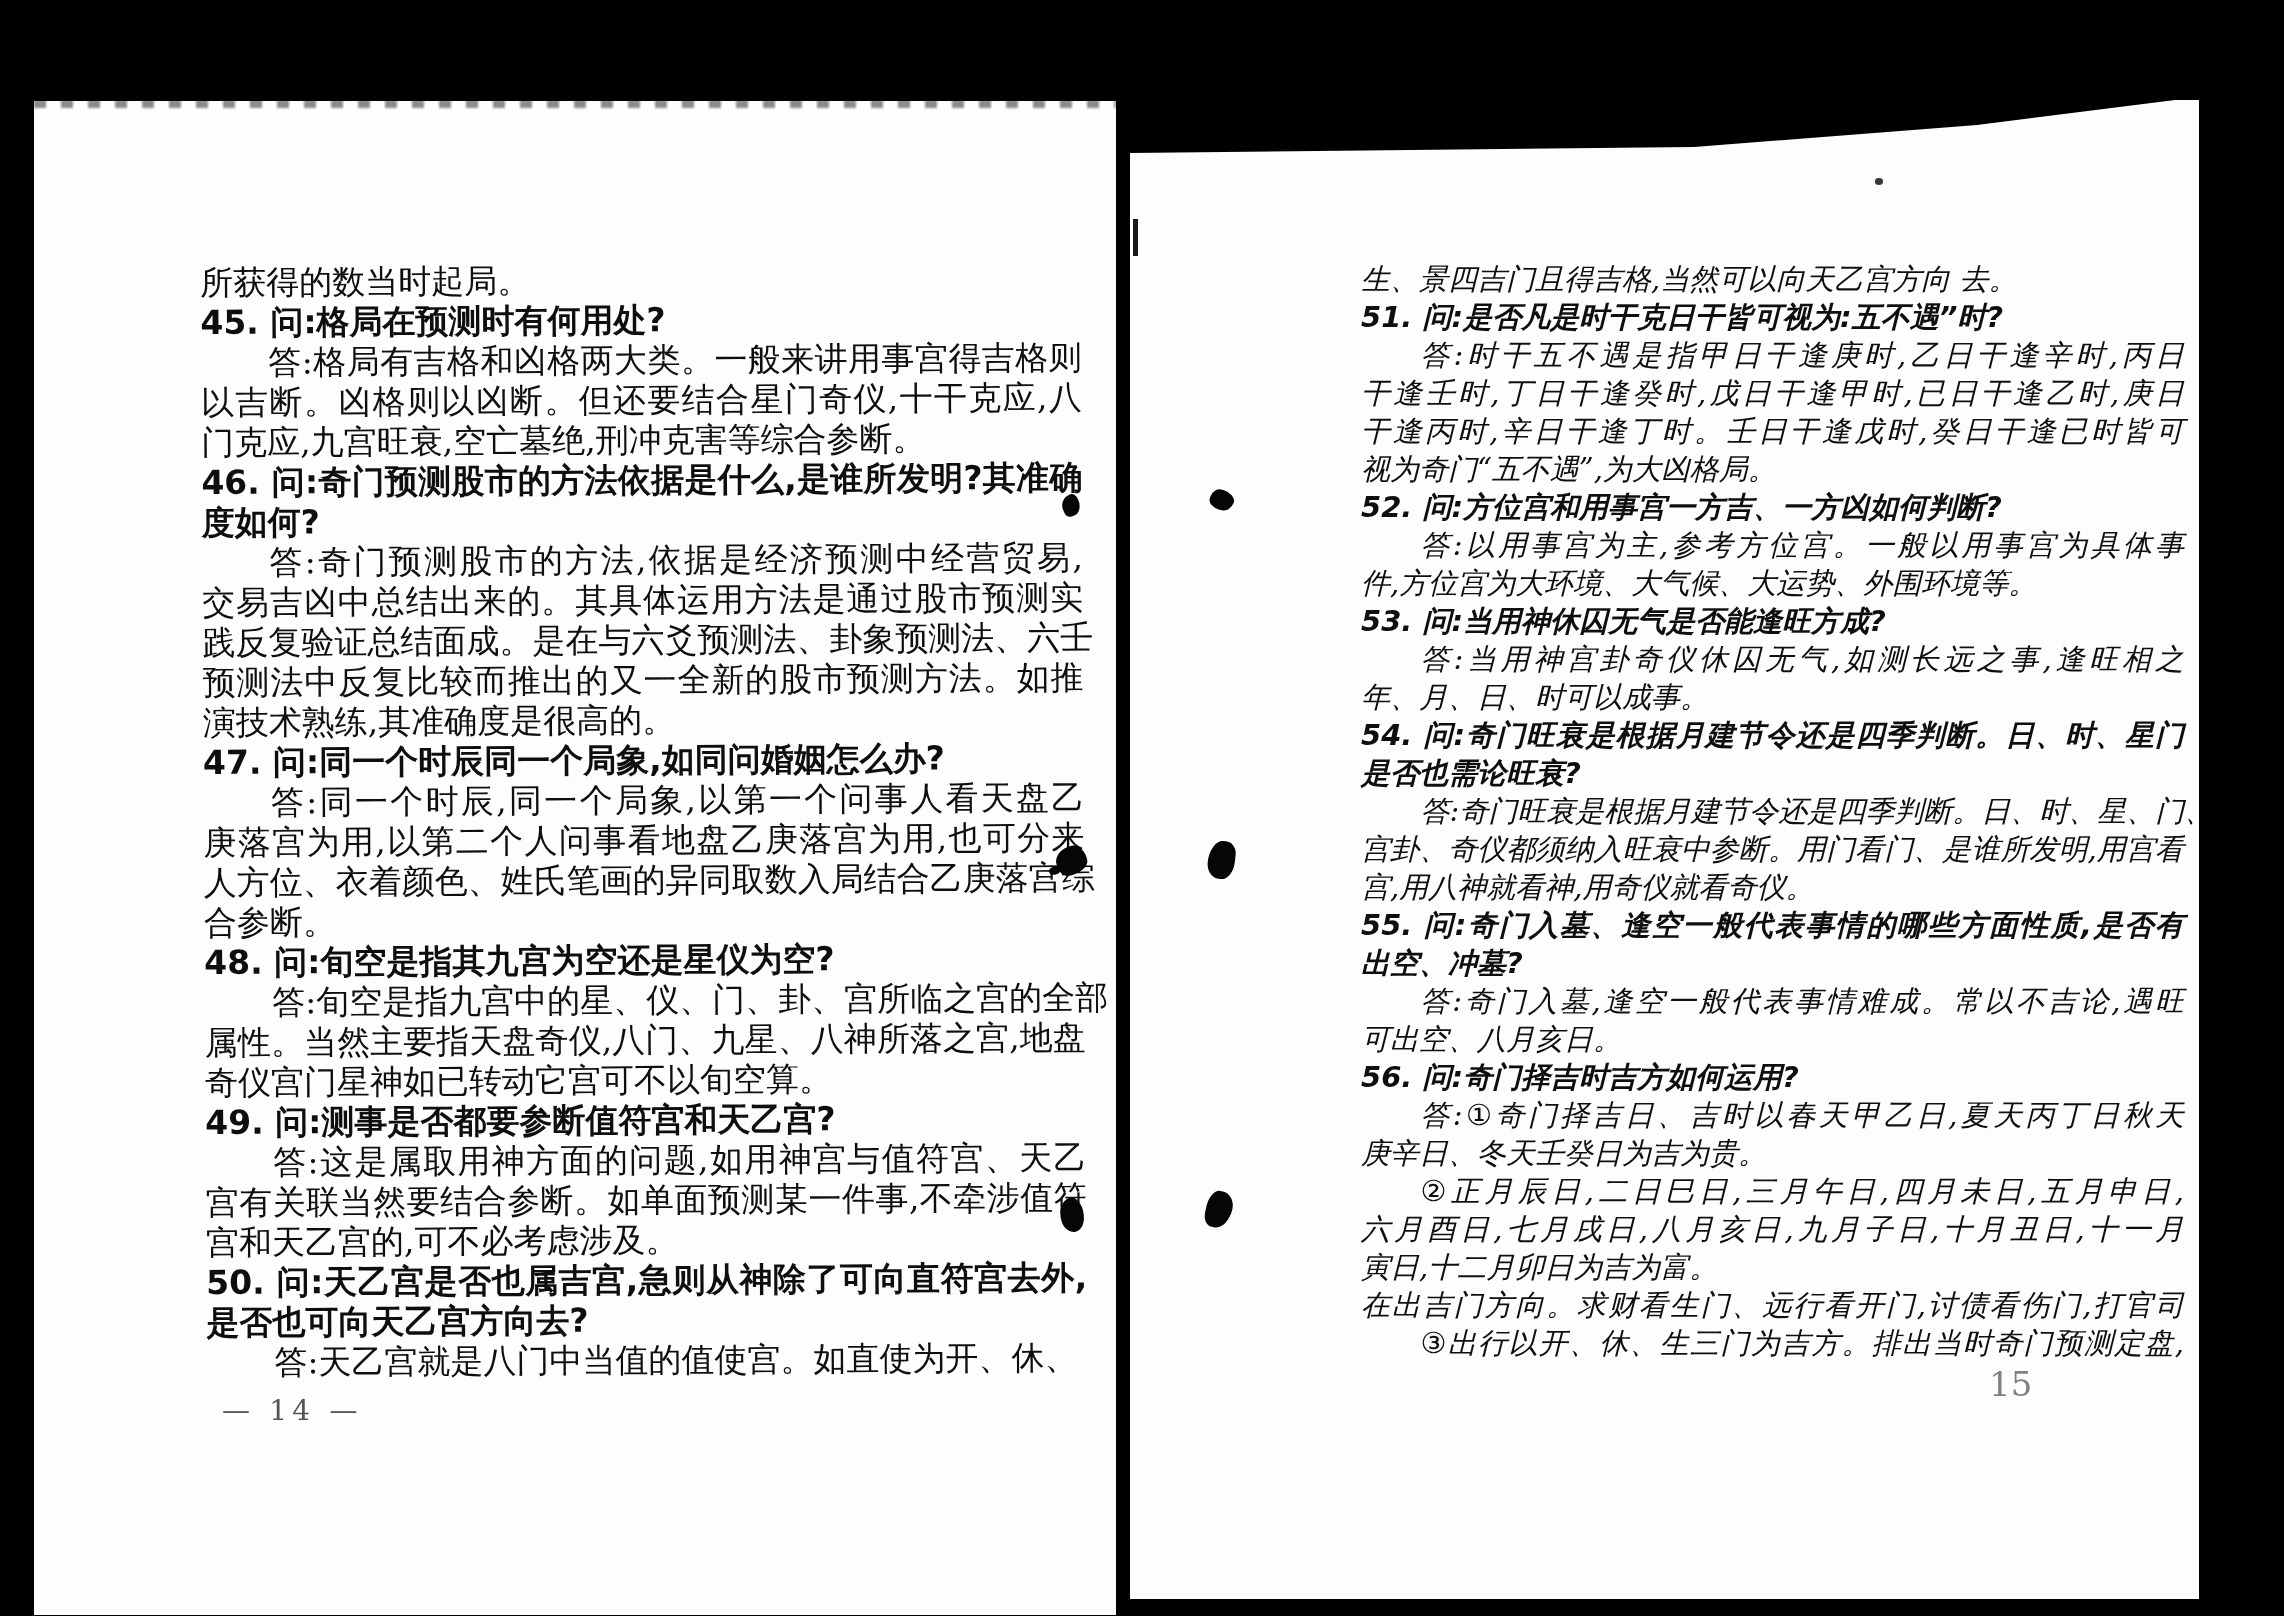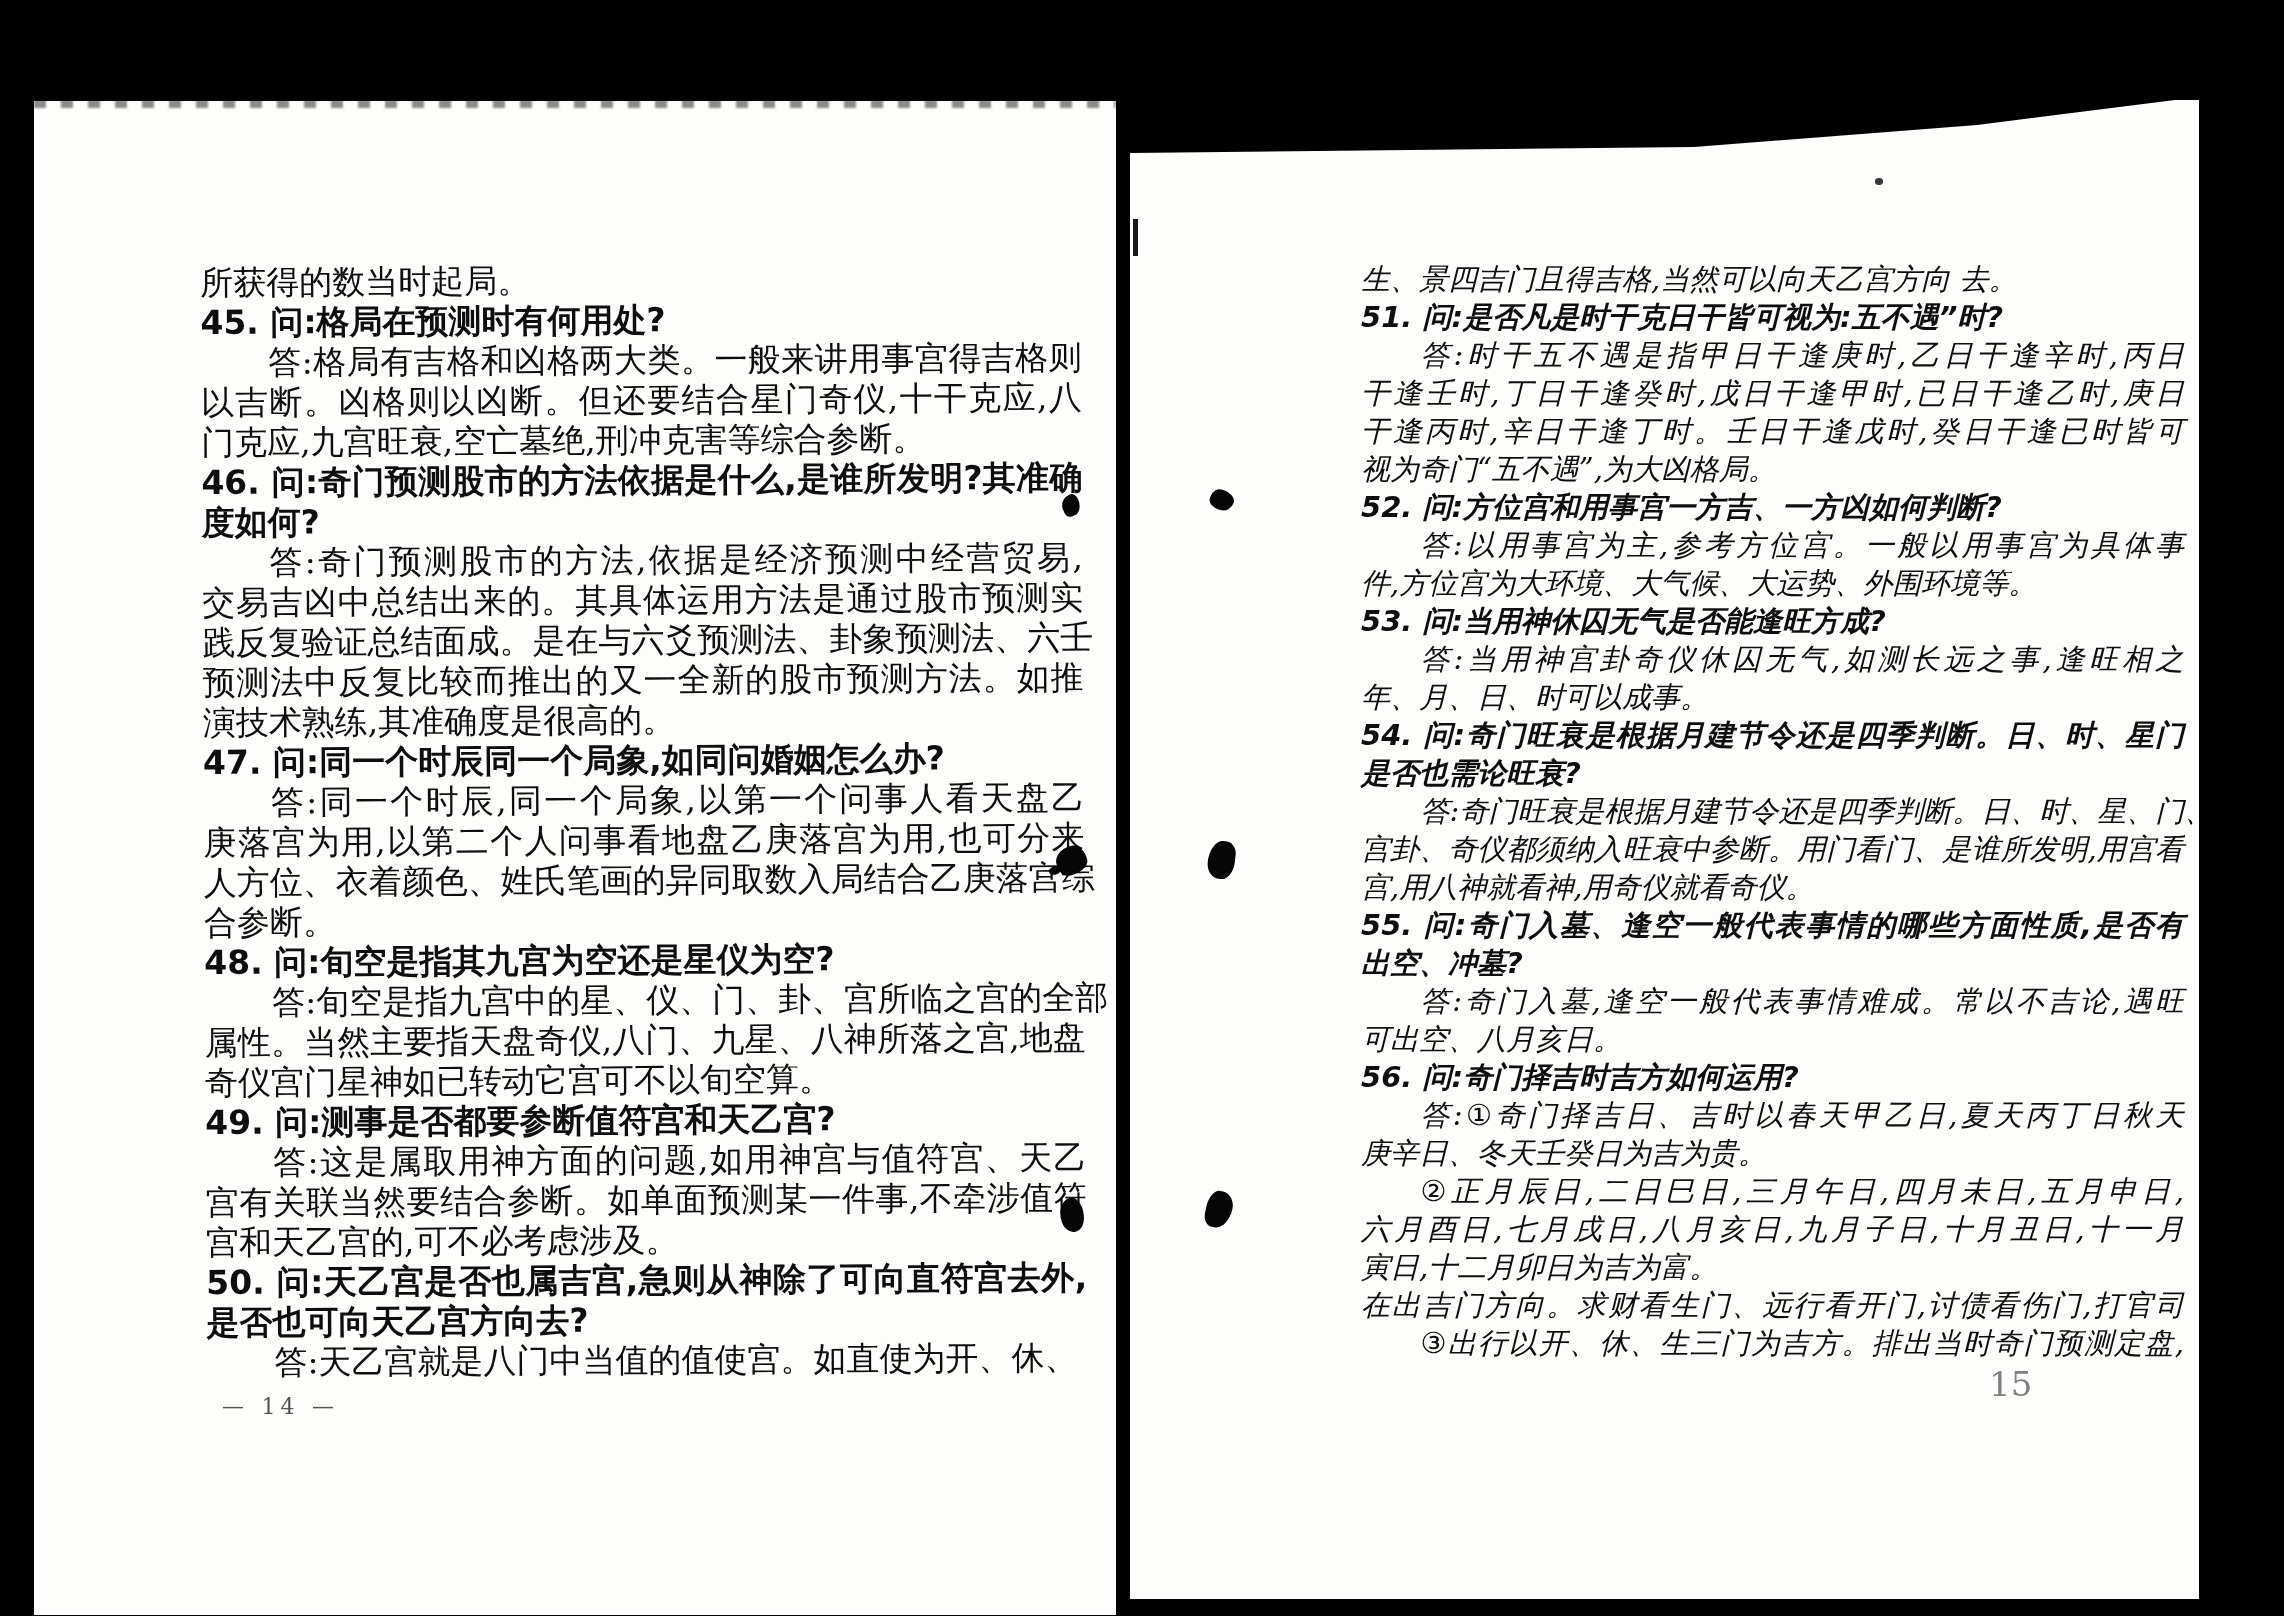--- a/index.html
+++ b/index.html
@@ -14,21 +14,21 @@
       clip-path:polygon(0 57px,564px 51px,847px 29px,1045px 3.9px,1069px 3.9px,1069px 1503px,0 1503px);}
   .textcol{position:absolute;color:#0e0e0e;}
   .page.left .textcol{left:166px;top:162px;width:881px;font-size:33px;line-height:40px;
       letter-spacing:0;transform:rotate(-0.35deg);transform-origin:left top;}
   .page.right .textcol{left:231px;top:164px;width:823px;font-size:29px;line-height:38px;font-style:italic;}
   .line{white-space:nowrap;font-family:"DejaVu Serif","Liberation Serif","DejaVu Sans",serif;}
   .line.q{font-weight:700;font-family:"DejaVu Sans","Liberation Sans",sans-serif;}
   .line.i{text-indent:2.05em;}
   .line.j{text-align:justify;text-align-last:justify;text-justify:inter-character;}
   .pnum{position:absolute;color:#2b2b2b;font-family:"DejaVu Serif","Liberation Serif",serif;}
-  .pnum-left{left:188px;top:1293px;font-size:22px;letter-spacing:5.2px;opacity:.8;text-align:center;}
+  .pnum-left{left:188px;top:1293px;font-size:28px;letter-spacing:5.2px;opacity:.8;text-align:center;}
   .pnum-right{left:859px;top:1268px;font-size:34px;color:#737373;opacity:.9;}
   .blot{position:absolute;background:#060606;z-index:5;}
   #blotA{left:1062px;top:451px;width:18px;height:21px;border-radius:70% 30% 60% 40%/60% 40% 70% 30%;transform:rotate(-25deg);}
   #blotB{left:1210px;top:446px;width:23.5px;height:19.6px;border-radius:40% 60% 45% 55%/55% 45% 60% 40%;transform:rotate(18deg);}
   #blotC{left:1056px;top:802px;width:31px;height:29px;border-radius:60% 40% 70% 30%/50% 60% 40% 50%;transform:rotate(-12deg);}
   #blotC::after{content:"";position:absolute;left:-9px;top:17px;width:11.7px;height:7.8px;background:#060606;border-radius:50%;}
   #blotD{left:1208px;top:797px;width:27px;height:38px;border-radius:55% 45% 50% 50%/65% 35% 55% 45%;transform:rotate(6deg);}
   #blotE{left:1060px;top:1154px;width:23.5px;height:34px;border-radius:65% 35% 55% 45%/60% 40% 60% 40%;transform:rotate(-20deg);}
   #blotF{left:1206px;top:1147px;width:26px;height:37px;border-radius:45% 55% 60% 40%/55% 45% 65% 35%;transform:rotate(12deg);}
   #blotG{left:1875px;top:134px;width:7.8px;height:6.5px;border-radius:50%;opacity:.8;}

